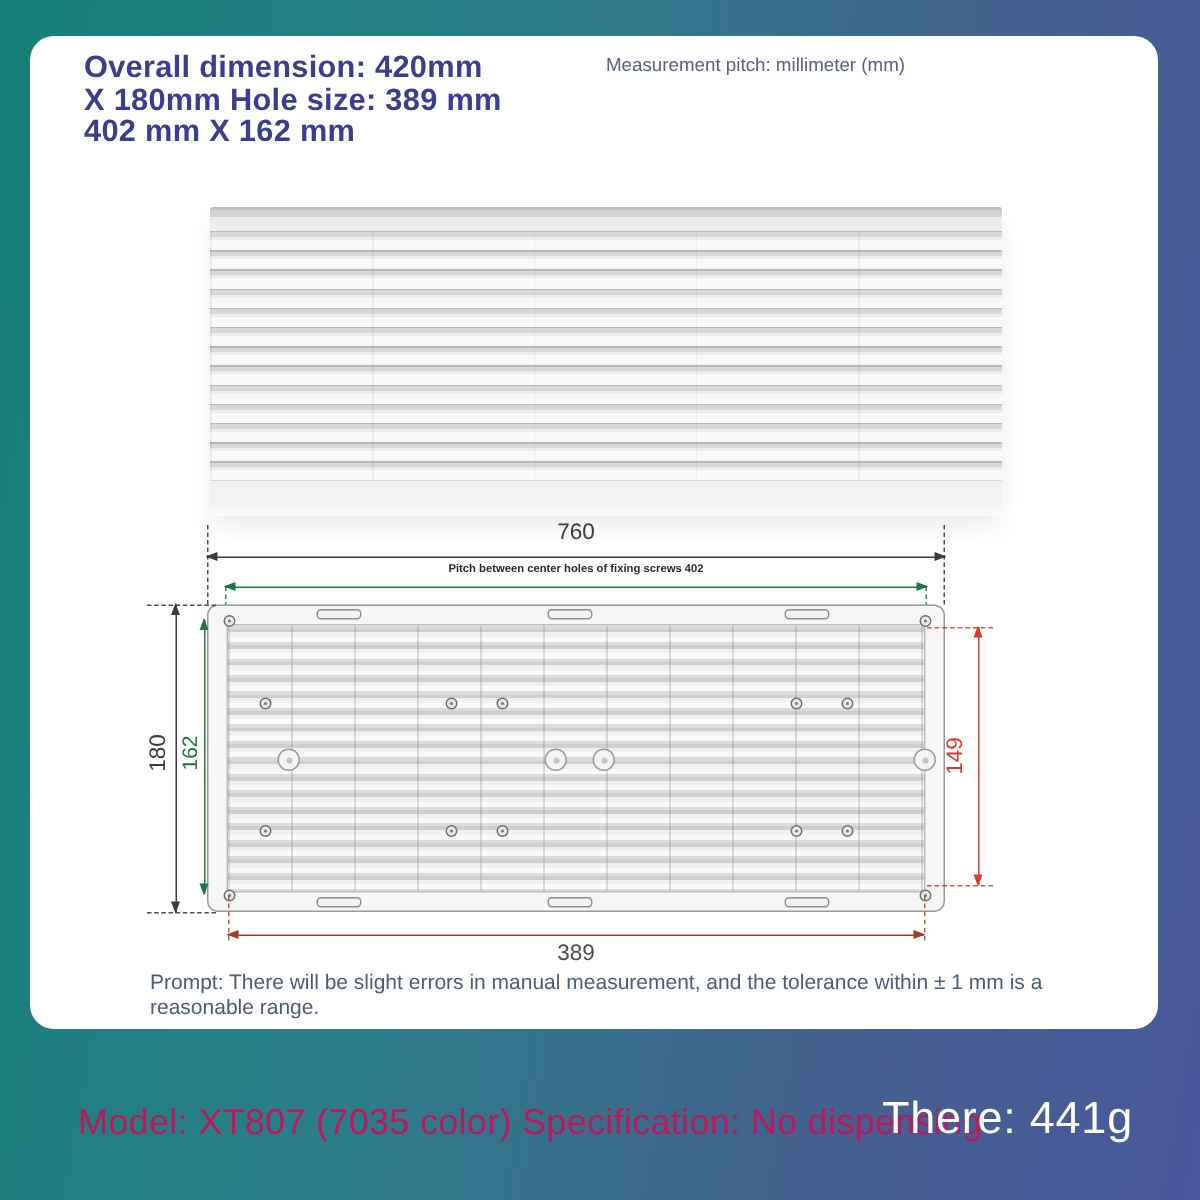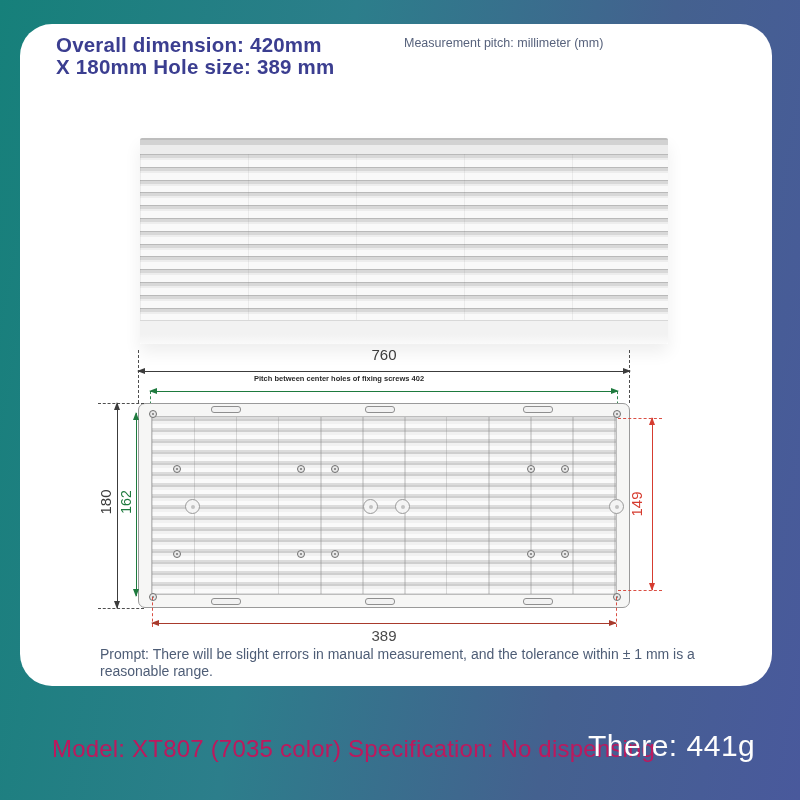--- a/index.html
+++ b/index.html
@@ -5,21 +5,21 @@
   * { margin:0; padding:0; box-sizing:border-box; }
   html,body { width:800px; height:800px; }
   body {
     position:relative;
     font-family:"Liberation Sans", sans-serif;
     background:linear-gradient(100deg,#16807a 0%,#2c7e8b 38%,#44618f 72%,#49599c 100%);
     overflow:hidden;
   }
   .card {
     position:absolute; left:20px; top:24px; width:752px; height:662px;
-    background:#ffffff; border-radius:32px;
+    background:#ffffff; border-radius:16px;
   }
   .abs { position:absolute; }
 
   .spec-heading { left:36px; top:10px; color:#3b3e90; font-size:20.5px; line-height:21.5px; font-weight:600; letter-spacing:0.2px; }
   .unit-note   { left:384px; top:12px; color:#57627c; font-size:12.5px; }
 
   
   .photo { left:120px; top:114px; width:528px; height:206px; box-shadow:0 8px 16px rgba(0,0,0,0.07); }
   .photo .cap-top {
     position:absolute; left:0; top:0; right:0; height:16px;
@@ -65,35 +65,36 @@
   .dim-v { position:absolute; width:1px;  background:currentColor; }
   .ah    { position:absolute; width:0; height:0; border:3.5px solid transparent; }
   .dim-h .ah-l { left:-1px; top:-3.5px; border-left:0;  border-right:8px solid currentColor; }
   .dim-h .ah-r { right:-1px; top:-3.5px; border-right:0; border-left:8px solid currentColor; }
   .dim-v .ah-u { top:-1px; left:-3.5px; border-top:0;    border-bottom:8px solid currentColor; }
   .dim-v .ah-d { bottom:-1px; left:-3.5px; border-bottom:0; border-top:8px solid currentColor; }
   .dash-h { position:absolute; height:0; border-top:1px dashed currentColor; opacity:0.9; }
   .dash-v { position:absolute; width:0;  border-left:1px dashed currentColor; opacity:0.9; }
   .dim-label { position:absolute; text-align:center; font-size:15px; color:#3c3c3c; }
   .vtext { width:40px; height:16px; line-height:16px; transform:rotate(-90deg); }
-  .pitch-label { position:absolute; left:234px; top:350px; width:260px; font-size:7.5px; color:#2a2a2a; font-weight:600; }
+  .pitch-label { position:absolute; left:234px; top:350px; width:260px; text-align:center; font-size:7.5px; color:#2a2a2a; font-weight:600; }
 
   .note { left:80px; top:622px; width:650px; font-size:14px; line-height:16.5px; color:#4e5d76; }
 
   .footer-model  { position:absolute; left:52px;  top:735px; font-size:24px; color:#be185d; font-weight:500; letter-spacing:0.2px; }
   .footer-weight { position:absolute; left:588px; top:729px; font-size:30px; color:#fdfdfd; font-weight:400; letter-spacing:0.5px; }
 </style>
 </head>
 <body>
 
 <div class="card">
 
   <div class="abs spec-heading">
     <div>Overall dimension: 420mm</div>
     <div>X 180mm Hole size: 389 mm</div>
+    <div>402 mm X 162 mm</div>
   </div>
   <div class="abs unit-note">Measurement pitch: millimeter (mm)</div>
 
   <div class="abs photo">
     <div class="cap-top"></div>
     <div class="slats"></div>
     <div class="cap-bottom"></div>
   </div>
 
   <div class="abs dim-label" style="left:334px; top:322px; width:60px;">760</div>

